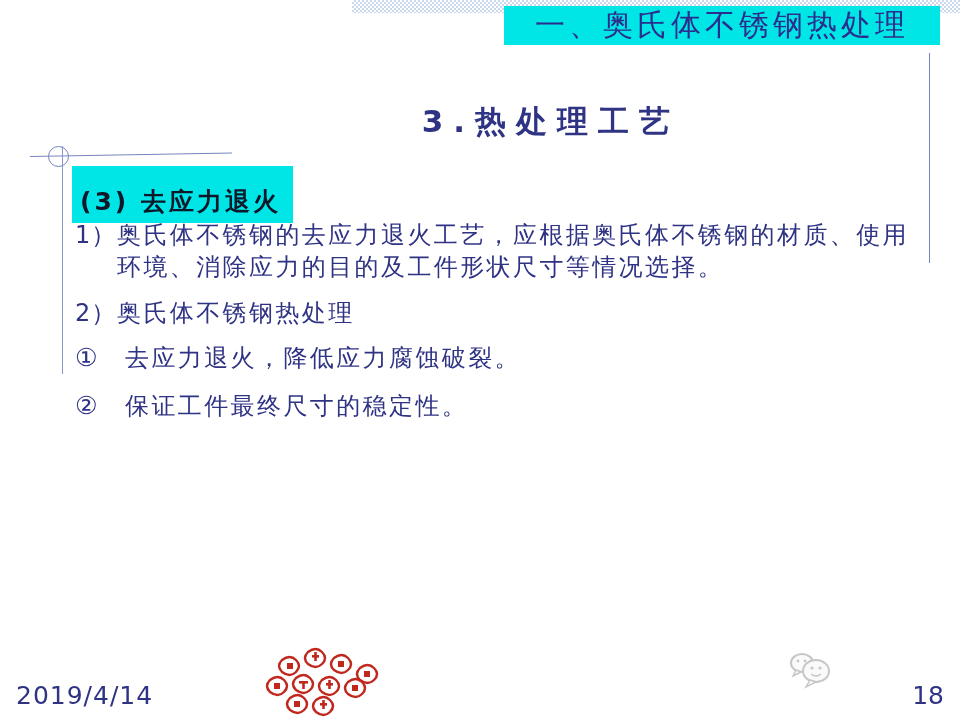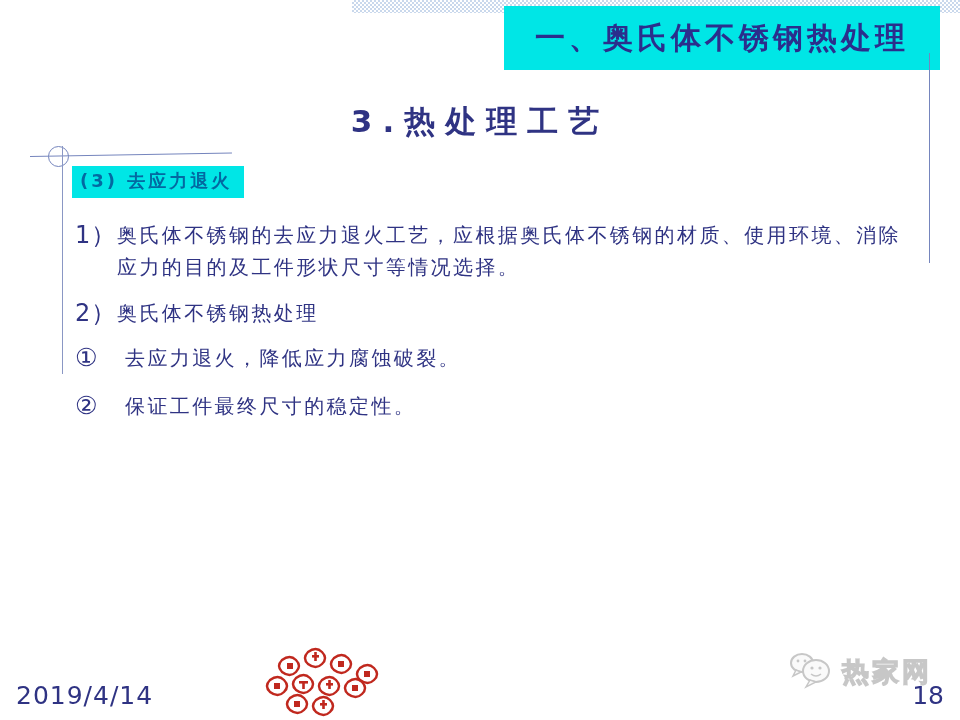--- a/index.html
+++ b/index.html
@@ -9,46 +9,46 @@
   }
   
   .texture-band{
     position:absolute;left:352px;top:0;width:608px;height:13px;
     background-image:
       linear-gradient(45deg,#c9d8ec 25%,transparent 25%,transparent 75%,#c9d8ec 75%),
       linear-gradient(45deg,#c9d8ec 25%,transparent 25%,transparent 75%,#c9d8ec 75%);
     background-size:4px 4px;background-position:0 0,2px 2px;
   }
   .banner{
-    position:absolute;left:504px;top:6px;width:436px;height:64px;
+    position:absolute;left:504px;top:6px;width:436px;height:39px;
     background:#00e6e6;color:#2b2e8c;display:flex;align-items:center;justify-content:center;
-    font-size:30px;font-weight:700;letter-spacing:4px;white-space:nowrap;
+    font-size:30px;font-weight:400;letter-spacing:4px;white-space:nowrap;
   }
   .page-title{
-    position:absolute;left:280px;top:101px;width:400px;text-align:center;
+    position:absolute;left:280px;top:101px;width:400px;text-align:right;
     color:#2f3383;font-size:31px;font-weight:600;letter-spacing:10px;white-space:nowrap;
   }
   
   .deco-hline{position:absolute;left:30px;top:156px;width:202px;height:0;
     border-top:1.5px solid #7585bd;transform:rotate(-1deg);transform-origin:left center;}
   .deco-circle{position:absolute;left:48px;top:146px;width:19px;height:19px;
     border:1.5px solid #7585bd;border-radius:50%;background:transparent;}
   .deco-vline-left{position:absolute;left:62px;top:146px;width:0;height:228px;
     border-left:1.5px solid #8a97c4;}
   .deco-vline-right{position:absolute;left:929px;top:53px;width:0;height:210px;
     border-left:1.5px solid #7585bd;}
   .section-label{
-    position:absolute;left:72px;top:166px;background:#00e6e6;color:#0369a1;
-    font-size:18px;font-weight:600;letter-spacing:3px;padding:3px 12px 5px 8px;white-space:nowrap;
+    position:absolute;left:72px;top:166px;background:#00e6e6;color:#0f172a;
+    font-size:25px;font-weight:600;letter-spacing:3px;padding:19px 12px 5px 8px;white-space:nowrap;
   }
   .body-text{position:absolute;left:75px;color:#2f3383;}
   .para{display:flex;align-items:flex-start;}
   .para .marker{flex:0 0 auto;min-width:42px;font-size:24px;line-height:32px;letter-spacing:1px;}
   .para .marker.circled{min-width:50px;font-size:25px;}
-  .para .ptext{font-size:20px;line-height:32px;letter-spacing:2.4px;width:802px;}
+  .para .ptext{font-size:24px;line-height:32px;letter-spacing:2.4px;width:802px;}
   #para1{top:219px;}
   #para2{top:297px;}
   #para3{top:342px;}
   #para4{top:390px;}
   .footer-date{position:absolute;left:16px;top:681px;font-size:25px;color:#2f3383;letter-spacing:1px;}
   .page-number{position:absolute;right:16px;top:681px;font-size:25px;color:#2f3383;}
   .logo{position:absolute;left:238px;top:636px;}
   .watermark{position:absolute;left:788px;top:651px;display:flex;align-items:center;gap:8px;}
   .watermark-text{
     font-size:27px;font-weight:700;letter-spacing:3px;color:#ececec;
@@ -141,18 +141,17 @@
         </g>
         <g fill="#c7c7c7">
           <circle cx="10" cy="10" r="1.4"></circle>
             <circle cx="17" cy="10" r="1.4"></circle>
           <circle cx="24" cy="17" r="1.6"></circle>
             <circle cx="32" cy="17" r="1.6"></circle>
           <path d="M23 23 Q28 27 33 23" stroke="#c7c7c7" stroke-width="1.6" fill="none"></path>
         </g>
       </svg>
     </span>
-    <span class="watermark-text">热家网</span>
   </div>
 
   <div class="page-number">18</div>
 
 </div>
 
 </body></html>

